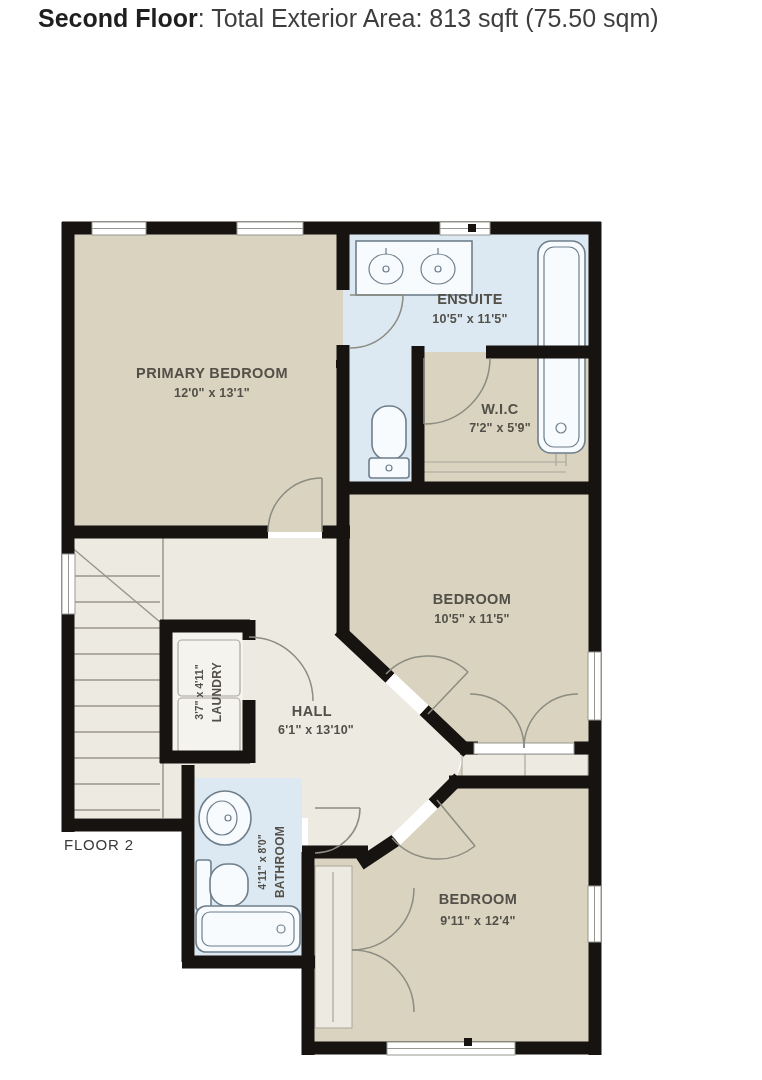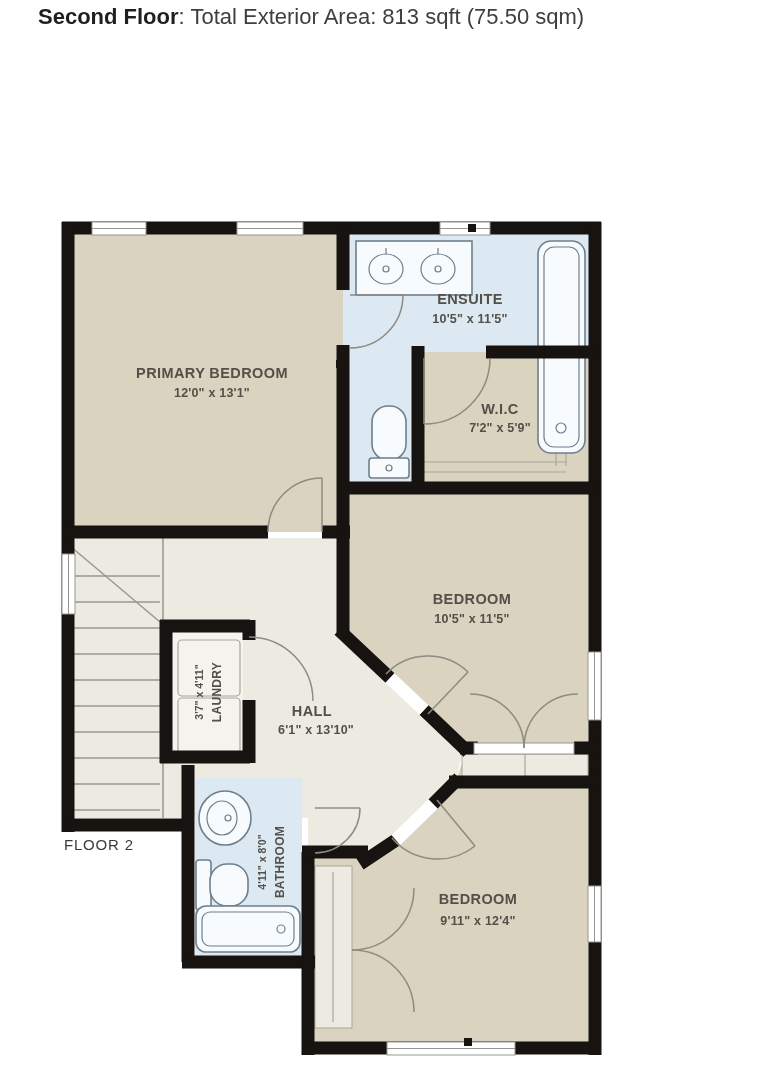--- a/index.html
+++ b/index.html
@@ -1,18 +1,18 @@
 <!DOCTYPE html>
 <html style="--c-wall: #161310; --c-bedroom_fill: #d9d3bf; --c-wet_fill: #dce8f2; --c-hall_fill: #edeae2; --c-laundry_fill: #f4f3ee; --c-fixture_stroke: #6e7f8d; --c-label: #525048;"><head>
 <meta charset="utf-8">
 <style>
   html,body{margin:0;padding:0;background:#fff;}
   .page{position:relative;width:762px;height:1080px;background:#fff;overflow:hidden;
         font-family:"Liberation Sans",sans-serif;}
-  .title{position:absolute;top:4px;left:38px;font-size:22px;color:#3e3e3e;white-space:nowrap;}
+  .title{position:absolute;top:4px;left:38px;font-size:25px;color:#3e3e3e;white-space:nowrap;}
   .title b{color:#1f1f1f;font-weight:700;}
   svg{position:absolute;top:0;left:0;}
   svg text{font-family:"Liberation Sans",sans-serif;}
   .wall{stroke:var(--c-wall);stroke-width:13;fill:none;}
   .gapfill{stroke:#fff;stroke-width:13;fill:none;}
   .fix{stroke:var(--c-fixture_stroke);stroke-width:1.6;fill:#f8fbfd;}
   .fixline{stroke:var(--c-fixture_stroke);stroke-width:1.2;fill:none;}
   .door{stroke:#8c8c82;stroke-width:1.5;fill:none;}
   .closet{stroke:#a9a69c;stroke-width:1.2;fill:none;}
   .closetfill{fill:#eceae1;stroke:#a9a69c;stroke-width:1;}

